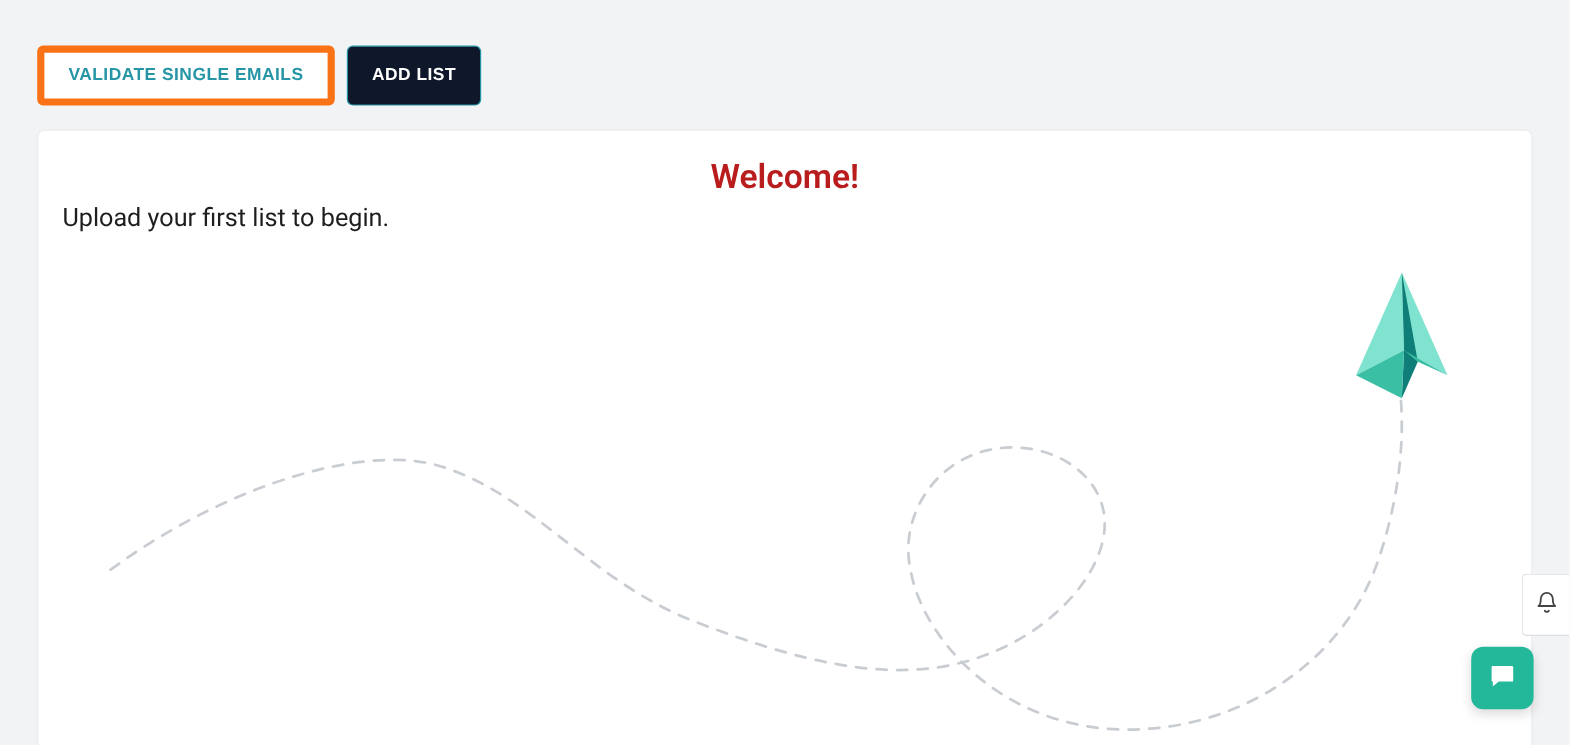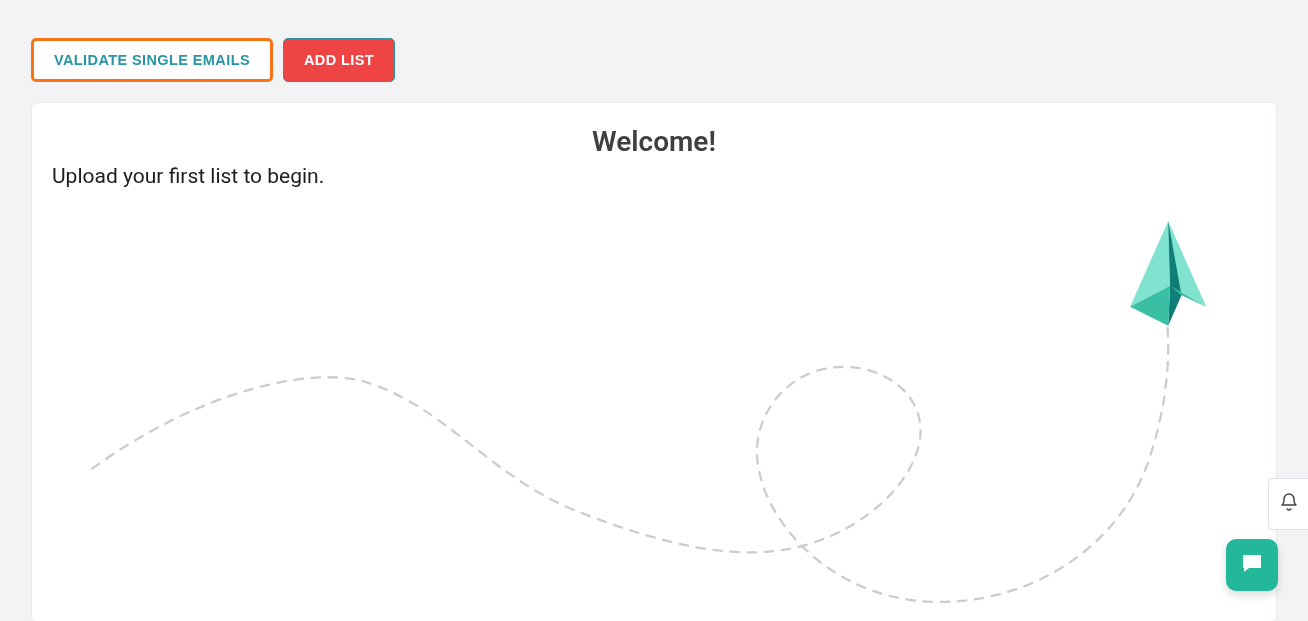--- a/index.html
+++ b/index.html
@@ -38,44 +38,44 @@
     display: flex;
     gap: 10px;
     padding-top: 8px;
   }
   .btn {
     font-size: 14.5px;
     font-weight: 700;
     letter-spacing: 0.4px;
     padding: 11px 20px;
     border-radius: 5px;
-    border: 3px solid #f97316;
+    border: 6px solid #f97316;
     background: #fff;
     color: #2695a5;
     cursor: pointer;
     text-transform: uppercase;
   }
   .btn-primary {
-    background: #ef4444;
+    background: #0f172a;
     color: #fff;
     border: 1px solid #2695a5;
   }
   .card {
     background: #fff;
     border-radius: 6px;
     border: 1px solid #e9ebee;
     padding: 22px 20px 0 20px;
     height: 520px;
     position: relative;
     overflow: hidden;
   }
   .welcome {
     font-size: 28px;
     font-weight: 600;
-    color: #404040;
+    color: #b91c1c;
     text-align: center;
     margin-bottom: 6px;
   }
   .subtitle {
     font-size: 21px;
     font-weight: 400;
     color: #1e1e1e;
     text-align: left;
   }
   .illustration {

